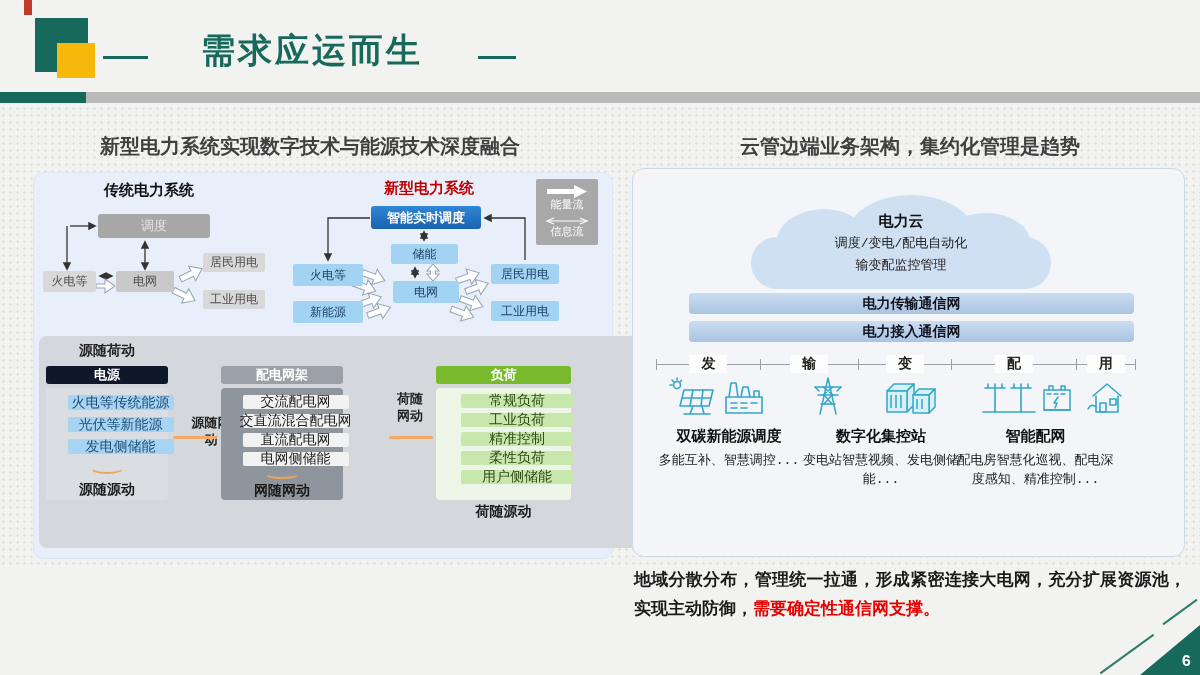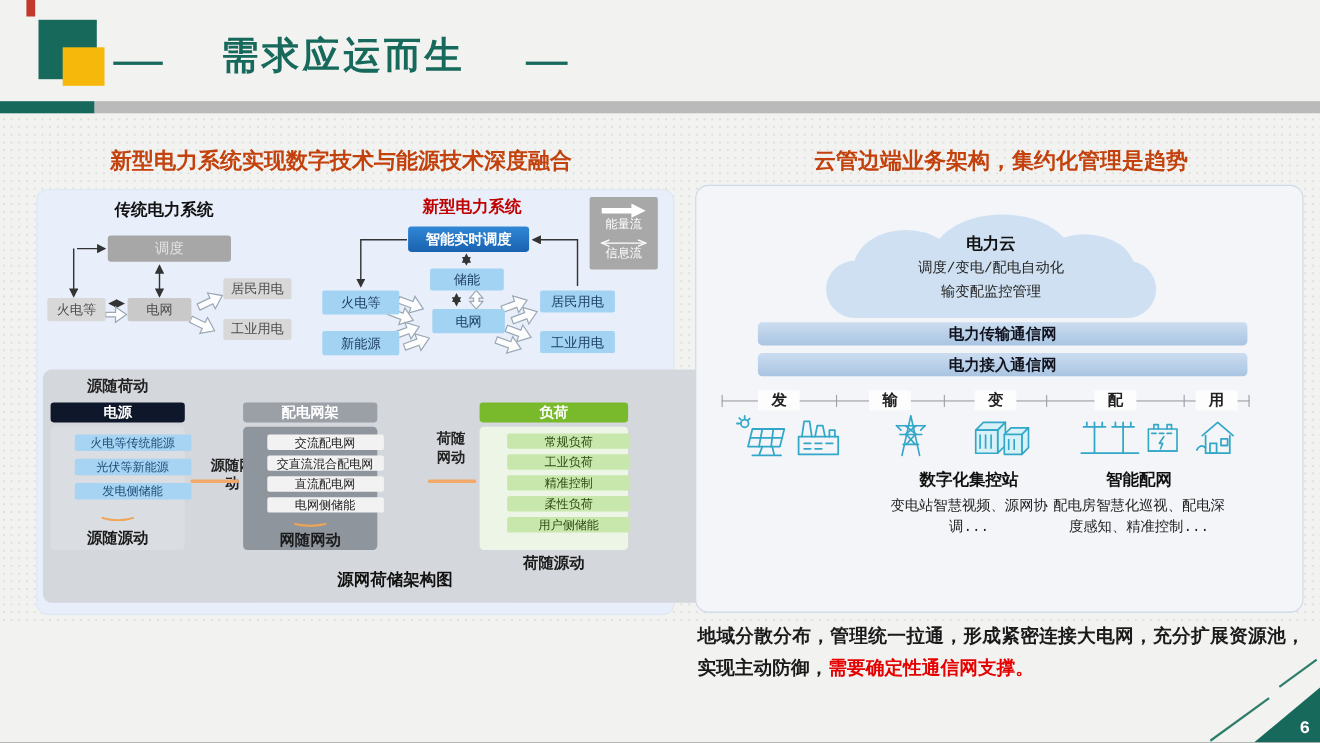--- a/index.html
+++ b/index.html
@@ -12,40 +12,40 @@
   .ctr{display:flex;align-items:center;justify-content:center;white-space:nowrap;}
   
   .red-sliver{left:24px;top:0;width:8px;height:15px;background:#c0392b;}
   .logo-green{left:35px;top:18px;width:53px;height:54px;background:#17695b;}
   .logo-yellow{left:57px;top:43px;width:38px;height:35px;background:#f6b80b;}
   .dash{height:3px;background:#17695b;}
   .slide-title{left:152px;top:28px;width:320px;text-align:center;font-size:34px;font-weight:bold;
          color:#17695b;letter-spacing:3px;}
   .divider-green{left:0;top:92px;width:86px;height:11px;background:#17695b;}
   .divider-gray{left:86px;top:92px;right:0;height:11px;background:#b9bab9;}
-  .col-heading{top:133px;text-align:center;font-size:20px;font-weight:bold;color:#c2410c;}
+  .col-heading{top:133px;text-align:center;font-size:20px;font-weight:bold;color:#404040;}
   
   .lpanel{left:33px;top:172px;width:578px;height:385px;background:#e8effa;border-radius:10px;
           border:1px solid #dde7f4;}
   .diag-title{font-size:15px;font-weight:bold;color:#111;text-align:center;}
   .gbox{background:#a7a7a7;color:#e3e3e3;font-size:13px;border-radius:3px;}
   .lgbox{background:#d8d8d8;color:#4d4d4d;font-size:12px;border-radius:2px;}
   .mgbox{background:#c9c9c9;color:#4d4d4d;font-size:12px;border-radius:2px;}
   .dbbox{background:linear-gradient(180deg,#2f87d5,#1a62b0);color:#fff;font-size:13px;
          font-weight:bold;border-radius:3px;}
   .lbbox{background:#a3d3f3;color:#1c3f63;font-size:12px;border-radius:2px;}
   .legendbox{left:502px;top:6px;width:62px;height:66px;background:#a8a8a8;border-radius:2px;
          display:flex;flex-direction:column;align-items:center;padding-top:5px;box-sizing:border-box;}
   .legendbox .lbl{color:#fff;font-size:11px;line-height:13px;}
   
   .sgls{left:5px;top:163px;width:640px;height:212px;background:#d4d7dc;border-radius:8px;}
   .sgls-label{left:40px;top:6px;font-size:14px;font-weight:bold;color:#222;}
   .colhdr{height:18px;font-weight:bold;font-size:13px;color:#fff;border-radius:3px;}
   .colbg{border-radius:4px;display:flex;flex-direction:column;align-items:center;box-sizing:border-box;}
-  .item{border-radius:2px;font-size:11px;display:flex;align-items:center;justify-content:center;
+  .item{border-radius:2px;font-size:14px;display:flex;align-items:center;justify-content:center;
         white-space:nowrap;margin-left:27px;}
   .arc{width:36px;height:13px;border:2.5px solid transparent;border-bottom-color:#f0a455;
        border-radius:50%;box-sizing:border-box;}
   .colcap{font-size:13px;font-weight:bold;color:#1a1a1a;}
   .connector{font-size:13px;font-weight:bold;color:#222;text-align:center;line-height:17px;}
   .oline{height:3px;background:#f2a96a;border-radius:2px;}
   .sgls-caption{left:0;right:0;top:182px;text-align:center;font-size:15px;font-weight:bold;color:#111;}
   
   .rpanel{left:632px;top:168px;width:553px;height:389px;background:#f3f5f8;border-radius:12px;
           border:1.5px solid #ccd8e6;box-sizing:border-box;}
@@ -199,21 +199,20 @@
       <div class="abs ctr colhdr" style="left:397px;top:30px;width:135px;background:#79ba2d;">负荷</div>
       <div class="abs colbg" style="left:397px;top:52px;width:135px;height:112px;background:#edf5e6;padding-top:6px;gap:5px;">
         <div class="item" style="width:112px;height:14px;background:#c8e7ad;color:#2d4a12;">常规负荷</div>
         <div class="item" style="width:112px;height:14px;background:#c8e7ad;color:#2d4a12;">工业负荷</div>
         <div class="item" style="width:112px;height:14px;background:#c8e7ad;color:#2d4a12;">精准控制</div>
         <div class="item" style="width:112px;height:14px;background:#c8e7ad;color:#2d4a12;">柔性负荷</div>
         <div class="item" style="width:112px;height:14px;background:#c8e7ad;color:#2d4a12;">用户侧储能</div>
       </div>
       <div class="abs colcap" style="left:397px;top:167px;width:135px;text-align:center;font-size:14px;">荷随源动</div>
 
-      <div class="abs sgls-caption">源网荷储架构图</div>
     </div>
   </div>
 
   <div class="abs rpanel">
 
     <div class="abs cloud">
       <div class="c1"></div>
         <div class="c2"></div>
         <div class="c3"></div>
         <div class="base"></div>
@@ -309,23 +308,27 @@
         <g stroke="#33a7c7" stroke-width="1.6" fill="none" stroke-linejoin="round" stroke-linecap="round">
           <path d="M8,17 L22,5 L36,17"></path>
           <path d="M11,17 V33 H33 V17"></path>
           <rect x="25" y="20" width="6" height="6"></rect>
           <rect x="15" y="24" width="6" height="9"></rect>
           <path d="M3,30 Q6,24 11,28"></path>
         </g>
       </svg>
     </div>
 
+    <div class="abs" style="left:10px;top:258px;width:172px;">
+      <div class="grp-title">双碳新能源调度</div>
+      <div class="grp-desc">多能互补、智慧调控...</div>
+    </div>
     <div class="abs" style="left:168px;top:258px;width:160px;">
       <div class="grp-title">数字化集控站</div>
-      <div class="grp-desc">变电站智慧视频、源网协调...</div>
+      <div class="grp-desc">变电站智慧视频、发电侧储能...</div>
     </div>
     <div class="abs" style="left:320px;top:258px;width:165px;">
       <div class="grp-title">智能配网</div>
       <div class="grp-desc">配电房智慧化巡视、配电深度感知、精准控制...</div>
     </div>
   </div>
 
   <div class="abs summary" style="left:634px;width:552px;">
     <span>地域分散分布，管理统一拉通，形成紧密连接大电网，充分扩展资源池，实现主动防御，</span><span class="hl">需要确定性通信网支撑。</span>
   </div>

